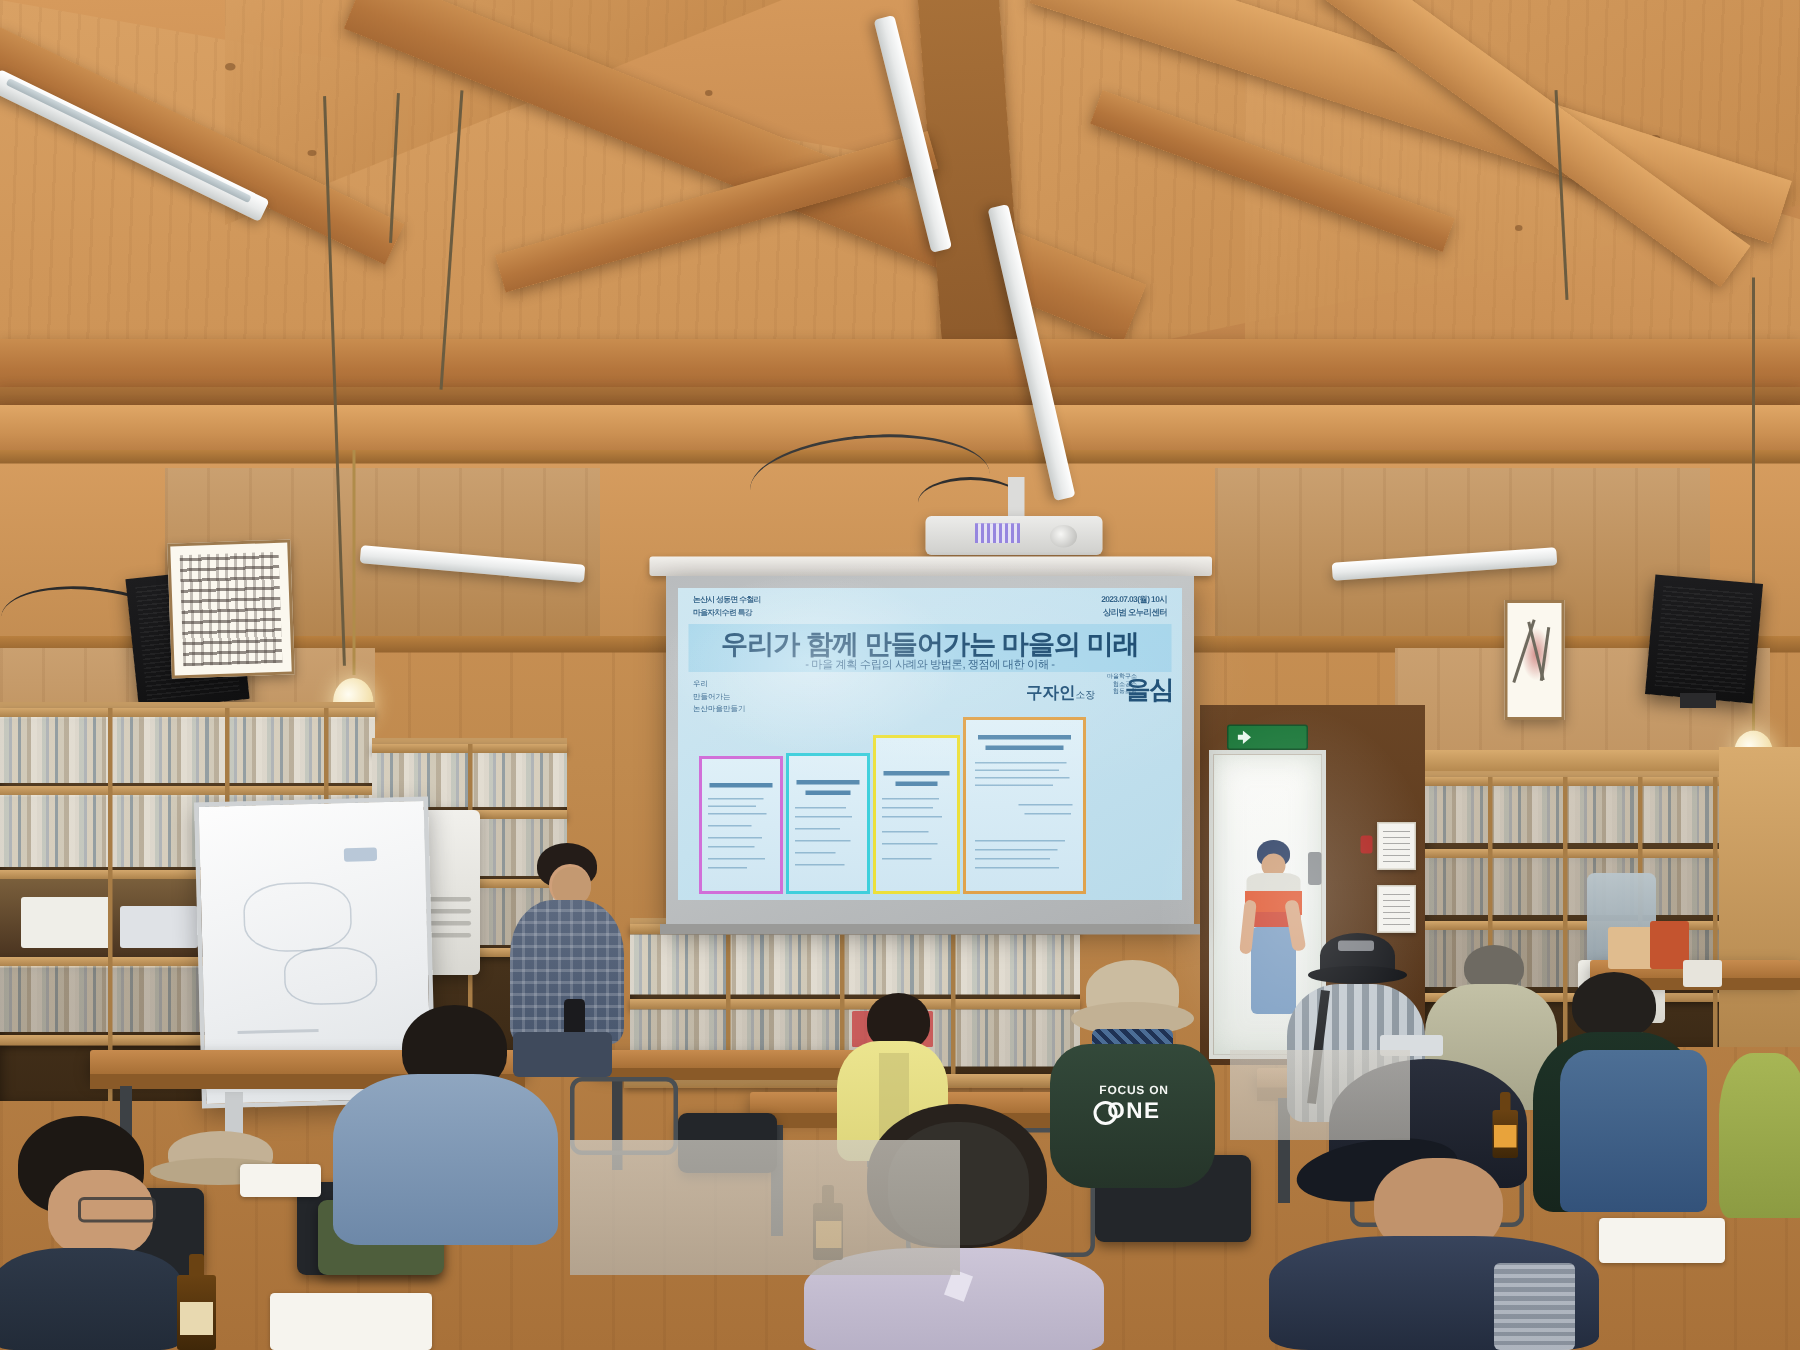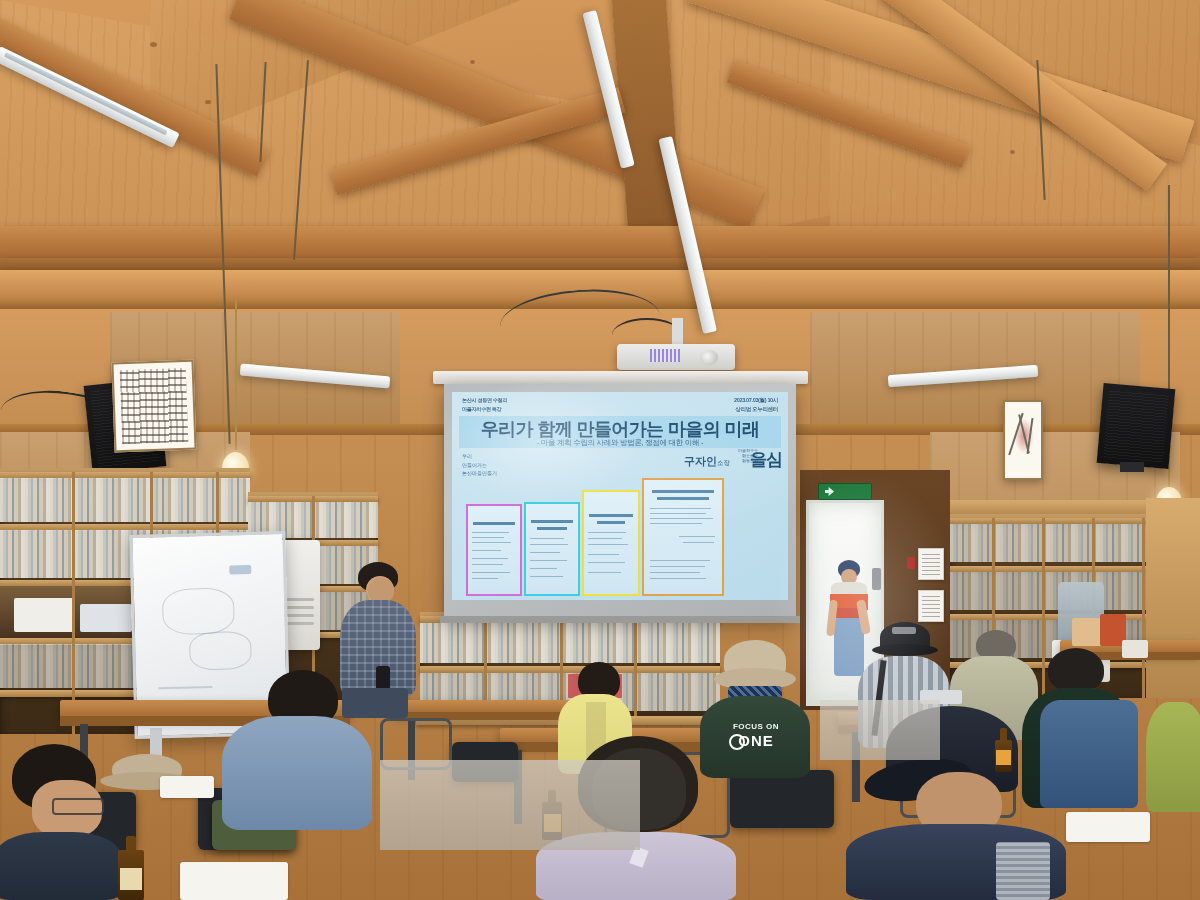--- a/index.html
+++ b/index.html
@@ -473,21 +473,21 @@
     <div class="hair" style="left:22px;top:0;width:42px;height:38px;background:#231b16;"></div>
     <div class="torso abs" style="left:2px;top:32px;width:74px;height:80px;background:linear-gradient(180deg,#ece58f,#ddd57a);"></div>
     <div class="abs" style="left:30px;top:40px;width:20px;height:70px;background:rgba(190,182,110,.5);"></div>
   </div>
 
   <div class="person abs" style="left:700px;top:640px;width:110px;height:152px;">
     <div class="bhat abs" style="left:24px;top:0;width:62px;height:40px;"></div>
     <div class="bhatbrim abs" style="left:14px;top:28px;width:82px;height:22px;"></div>
     <div class="abs" style="left:28px;top:46px;width:54px;height:16px;
       background:repeating-linear-gradient(45deg,#1f3254 0 3px,#4b6d96 3px 6px);border-radius:4px;"></div>
-    <div class="torso abs" style="left:0px;top:56px;width:110px;height:82px;background:linear-gradient(180deg,#33493a,#253429);">
+    <div class="torso abs" style="left:0px;top:56px;width:110px;height:96px;background:linear-gradient(180deg,#33493a,#253429);border-radius:26px;">
       <div class="abs" style="left:24px;top:26px;width:64px;text-align:center;font-size:8px;font-weight:bold;color:#f4f6f3;letter-spacing:.5px;">FOCUS ON</div>
       <div class="abs" style="left:24px;top:36px;width:64px;text-align:center;font-size:15px;font-weight:bold;color:#fafbfa;letter-spacing:1px;">ONE</div>
       <div class="abs" style="left:29px;top:38px;width:12px;height:12px;border-radius:50%;border:2px solid #fafbfa;"></div>
     </div>
   </div>
 
   <div class="person abs" style="left:858px;top:622px;width:92px;height:126px;">
     <div class="cap abs" style="left:22px;top:0;width:50px;height:30px;background:#191b1f;"></div>
     <div class="capbrim abs" style="left:14px;top:22px;width:66px;height:12px;background:#131519;"></div>
     <div class="abs" style="left:34px;top:5px;width:24px;height:7px;background:#c8cdd2;border-radius:2px;opacity:.6;"></div>

